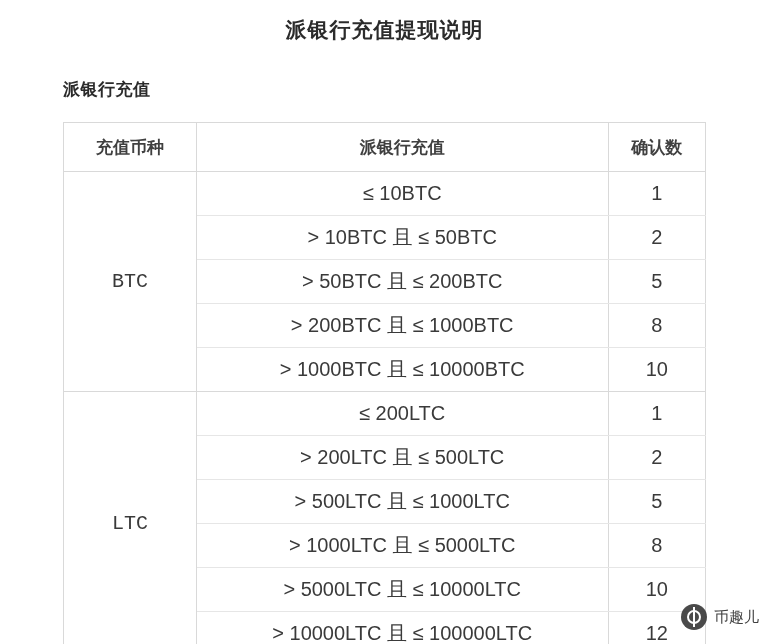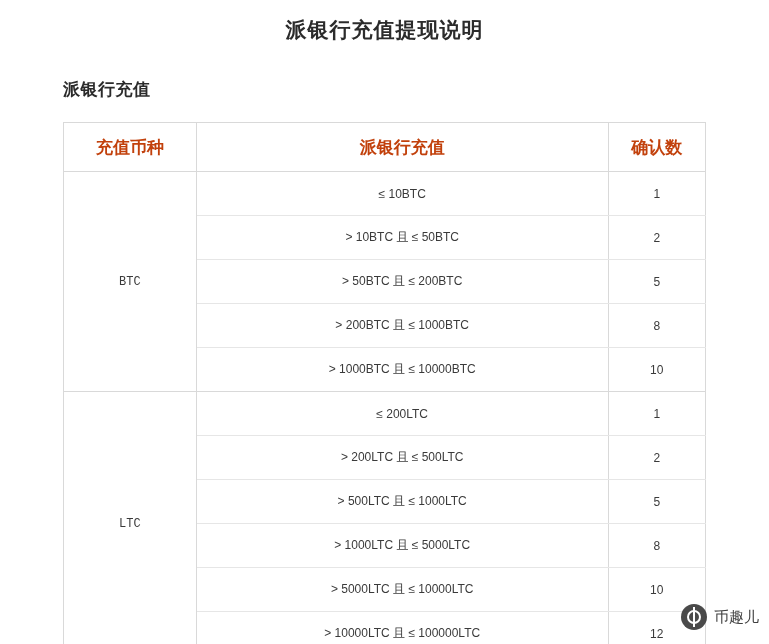--- a/index.html
+++ b/index.html
@@ -41,30 +41,30 @@
     margin: 21px 0 0 63px;
     width: 643px;
     table-layout: fixed;
     background: #fff;
   }
   table.rate-table th,
   table.rate-table td {
     border: 1px solid #d9d9d9;
     text-align: center;
     vertical-align: middle;
-    font-size: 12px;
+    font-size: 20px;
     color: #3a3a3a;
     padding: 0;
     height: 43px;
   }
   table.rate-table th {
     font-weight: bold;
     font-size: 17px;
     height: 48px;
-    color: #c2410c;
+    color: #404040;
   }
   .col-coin { width: 120px; }
   .col-desc { width: 372px; }
   .col-conf { width: 88px; }
 
   
   table.rate-table tbody td.desc-cell,
   table.rate-table tbody td.conf-cell {
     border-top: 1px solid #e6e6e6;
     border-bottom: 1px solid #e6e6e6;

